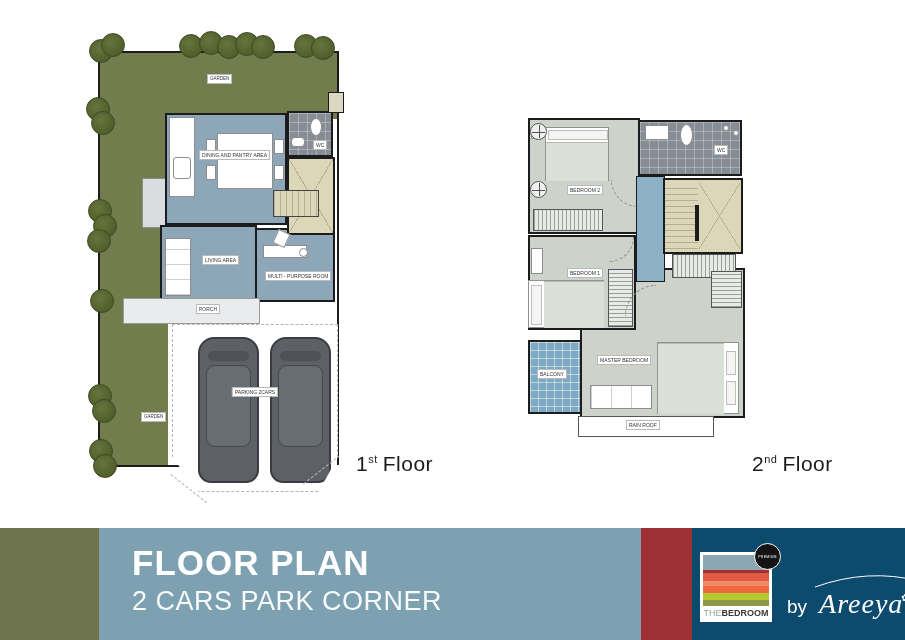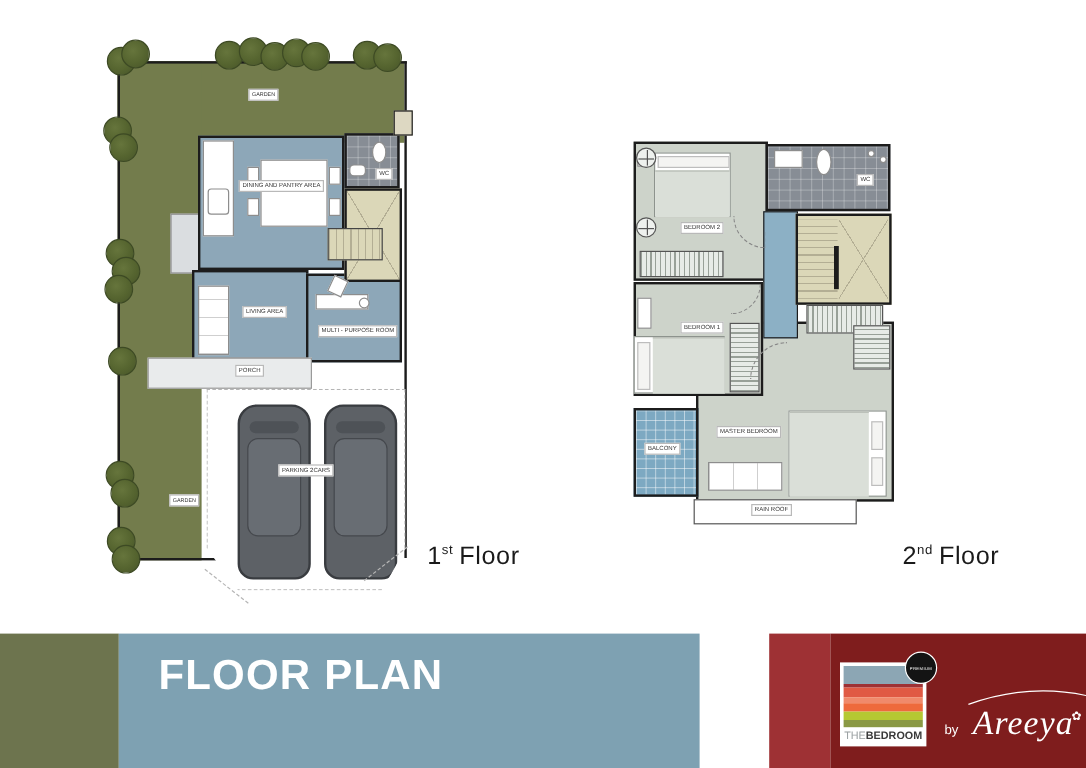--- a/index.html
+++ b/index.html
@@ -81,21 +81,21 @@
   #banner-subtitle{position:absolute;left:33px;top:58px;color:#f6fafb;font-size:27px;letter-spacing:.5px;}
   #logo{position:absolute;left:8px;top:24px;width:72px;height:70px;background:#fff;padding:3px;box-sizing:border-box;z-index:52;}
   .stripe{width:100%;}
   #logo-text{width:100%;height:13px;display:flex;align-items:center;justify-content:center;font-size:9px;letter-spacing:0;}
   #logo-text .the{color:#9aa0a2;font-weight:300;}
   #logo-text .colors{color:#3a3a3a;font-weight:bold;}
   #premium-badge{position:absolute;right:-9px;top:-9px;width:25px;height:25px;border-radius:50%;
     background:#141414;border:1px solid #fff;color:#fff;font-size:3.5px;
     display:flex;align-items:center;justify-content:center;z-index:53;letter-spacing:.3px;}
   #byline{position:absolute;left:95px;top:60px;display:flex;align-items:baseline;gap:12px;color:#fff;z-index:52;}
-  #byline .by{font-size:11px;}
+  #byline .by{font-size:19px;}
   #byline .brand{font-family:"Liberation Serif",serif;font-style:italic;font-size:28px;letter-spacing:1px;position:relative;}
   #byline svg{position:absolute;left:-6px;top:-14px;}
   #byline .flower{font-size:10px;font-style:normal;position:relative;top:-12px;left:-2px;}
 </style>
 </head>
 <body>
 
 <div id="floor1">
 
   <div class="abs garden" style="left:3px;top:6px;width:239px;height:68px;"></div>
@@ -222,25 +222,26 @@
 
 <div class="caption" id="cap1" style="left:356px;top:452px;">
   <span>1</span><sup>st</sup><span class="word">Floor</span>
 </div>
 <div class="caption" id="cap2" style="left:752px;top:452px;">
   <span>2</span><sup>nd</sup><span class="word">Floor</span>
 </div>
 
 <footer id="banner">
   <div class="block" style="left:0;width:99px;background:#6d744e;"></div>
-  <div class="block" style="left:99px;width:484px;background:#7ea1b2;">
+  <div class="block" style="left:99px;width:542px;background:#7ea1b2;">
     <div id="banner-title">FLOOR PLAN</div>
+    <div id="banner-subtitle">2 CARS PARK CORNER</div>
   </div>
   <div class="block" style="left:641px;width:51px;background:#9e3134;"></div>
-  <div class="block" style="left:692px;width:213px;background:#7f1d1d;">
+  <div class="block" style="left:692px;width:213px;background:#0c4a6e;">
     <div id="logo">
       <div class="stripe" style="height:15px;background:#8ca6b4;"></div>
       <div class="stripe" style="height:3px;background:#9e3134;"></div>
       <div class="stripe" style="height:8px;background:#e05a44;"></div>
       <div class="stripe" style="height:5px;background:#f08a6b;"></div>
       <div class="stripe" style="height:7px;background:#ee6a3c;"></div>
       <div class="stripe" style="height:7px;background:#b5c832;"></div>
       <div class="stripe" style="height:6px;background:#8a9944;"></div>
       <div id="logo-text">
         <span class="the">THE</span>

